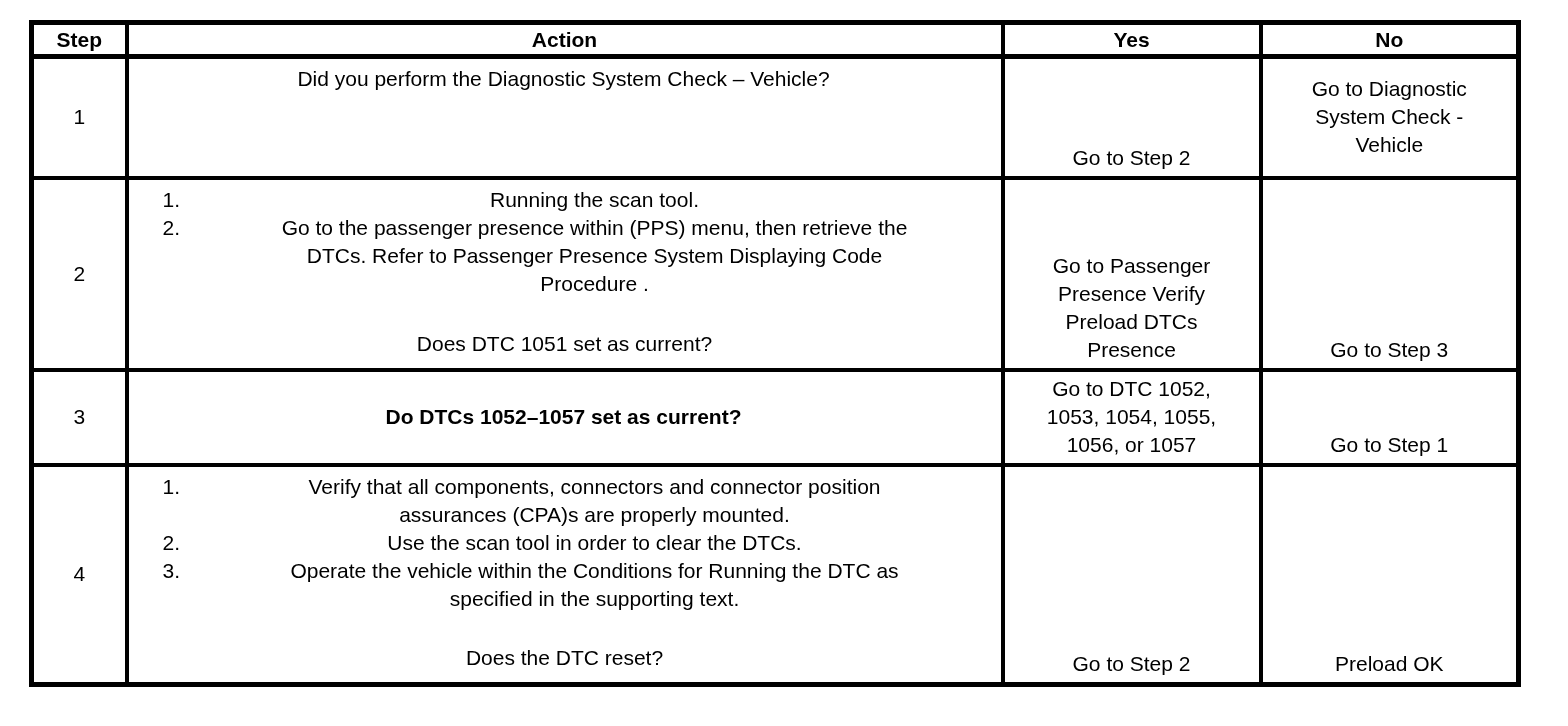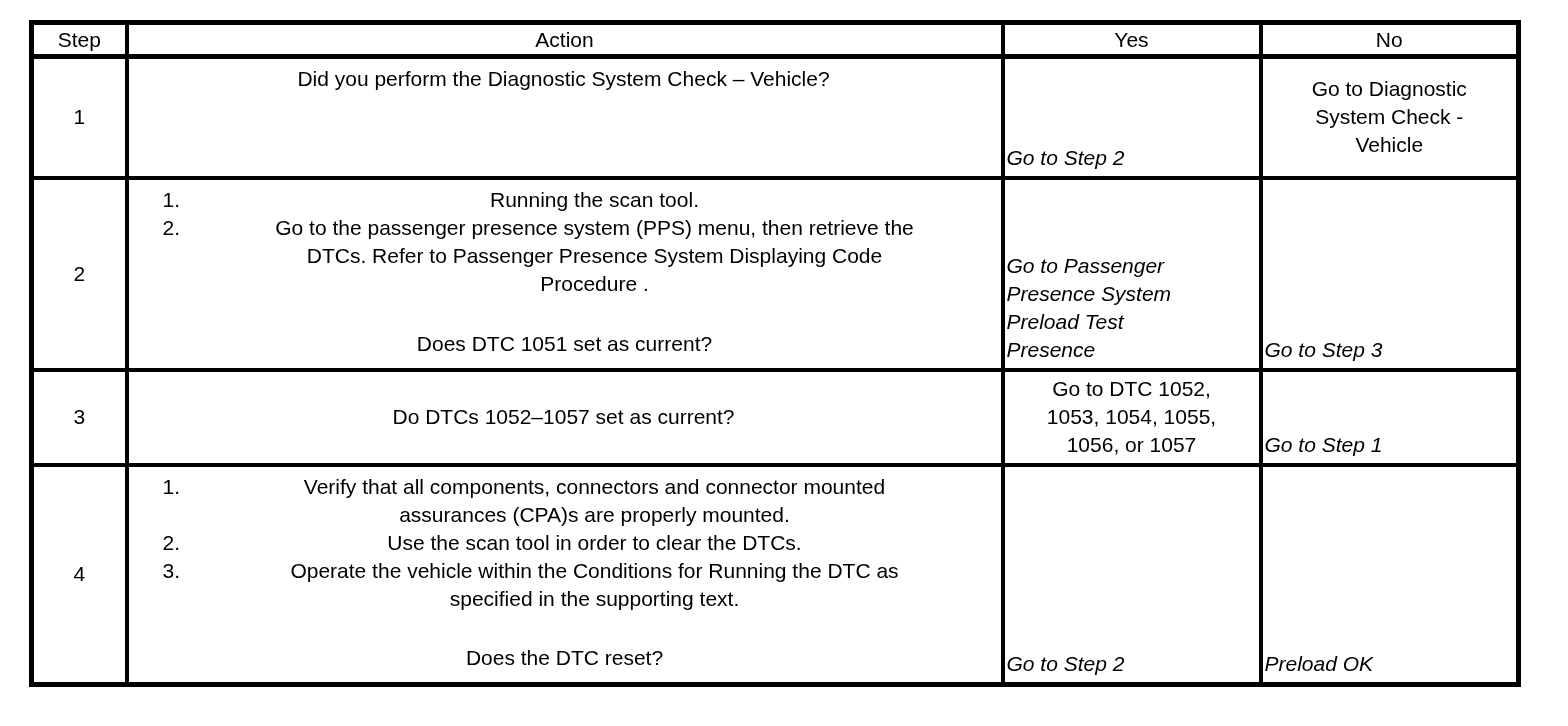--- a/index.html
+++ b/index.html
@@ -19,40 +19,40 @@
     line-height: 28px;
   }
   .dtc-table th, .dtc-table td {
     border: 4px solid #000;
     padding: 0;
     vertical-align: top;
     overflow: hidden;
   }
   .dtc-table th {
     height: 34px;
-    font-weight: normal;
+    font-weight: bold;
     text-align: center;
     vertical-align: middle;
     border-bottom: 5px solid #000;
   }
   tr.row-1 { height: 121px; }
   tr.row-2 { height: 192px; }
   tr.row-3 { height: 95px; }
   tr.row-4 { height: 220px; }
 
   td.step-cell {
     text-align: center;
     vertical-align: middle;
   }
   td.action-cell {
     position: relative;
     padding: 6px 6px 4px 4px;
     text-align: center;
   }
-  td.action-cell.vmid { vertical-align: middle; padding-top: 0; padding-bottom: 0; }
+  td.action-cell.vmid { vertical-align: middle; padding-top: 0; padding-bottom: 0; font-weight: bold; }
   .action-list {
     list-style: none;
     counter-reset: n;
   }
   .action-list li {
     counter-increment: n;
     position: relative;
     padding-left: 62px;
   }
   .action-list li::before {
@@ -68,22 +68,21 @@
   }
   td.result-cell {
     position: relative;
     text-align: center;
     margin-left: 48px;
   }
   td.result-cell.vmid { vertical-align: middle; }
   .bottom-block {
     position: absolute;
     left: 2px; right: 2px; bottom: 4px;
-    text-align: left;
-    font-style: italic;
+    text-align: center;
   }
 </style>
 </head>
 <body>
 
 <table class="dtc-table">
   <colgroup>
     <col style="width:95px">
     <col style="width:876px">
     <col style="width:258px">
@@ -117,32 +116,32 @@
     </tr>
 
     <tr class="row-2">
       <td class="step-cell">2</td>
       <td class="action-cell">
         <ol class="action-list">
           <li>
             <div>Running the scan tool.</div>
           </li>
           <li>
-            <div>Go to the passenger presence system (PPS) menu, then retrieve the</div>
+            <div>Go to the passenger presence within (PPS) menu, then retrieve the</div>
             <div>DTCs. Refer to Passenger Presence System Displaying Code</div>
             <div>Procedure .</div>
           </li>
         </ol>
         <div class="question-bottom">Does DTC 1051 set as current?</div>
       </td>
       <td class="result-cell">
         <div class="bottom-block">
           <div>Go to Passenger</div>
-          <div>Presence System</div>
-          <div>Preload Test</div>
+          <div>Presence Verify</div>
+          <div>Preload DTCs</div>
           <div>Presence</div>
         </div>
       </td>
       <td class="result-cell">
         <div class="bottom-block">Go to Step 3</div>
       </td>
     </tr>
 
     <tr class="row-3">
       <td class="step-cell">3</td>
@@ -159,21 +158,21 @@
       <td class="result-cell">
         <div class="bottom-block">Go to Step 1</div>
       </td>
     </tr>
 
     <tr class="row-4">
       <td class="step-cell">4</td>
       <td class="action-cell">
         <ol class="action-list">
           <li>
-            <div>Verify that all components, connectors and connector mounted</div>
+            <div>Verify that all components, connectors and connector position</div>
             <div>assurances (CPA)s are properly mounted.</div>
           </li>
           <li>
             <div>Use the scan tool in order to clear the DTCs.</div>
           </li>
           <li>
             <div>Operate the vehicle within the Conditions for Running the DTC as</div>
             <div>specified in the supporting text.</div>
           </li>
         </ol>

